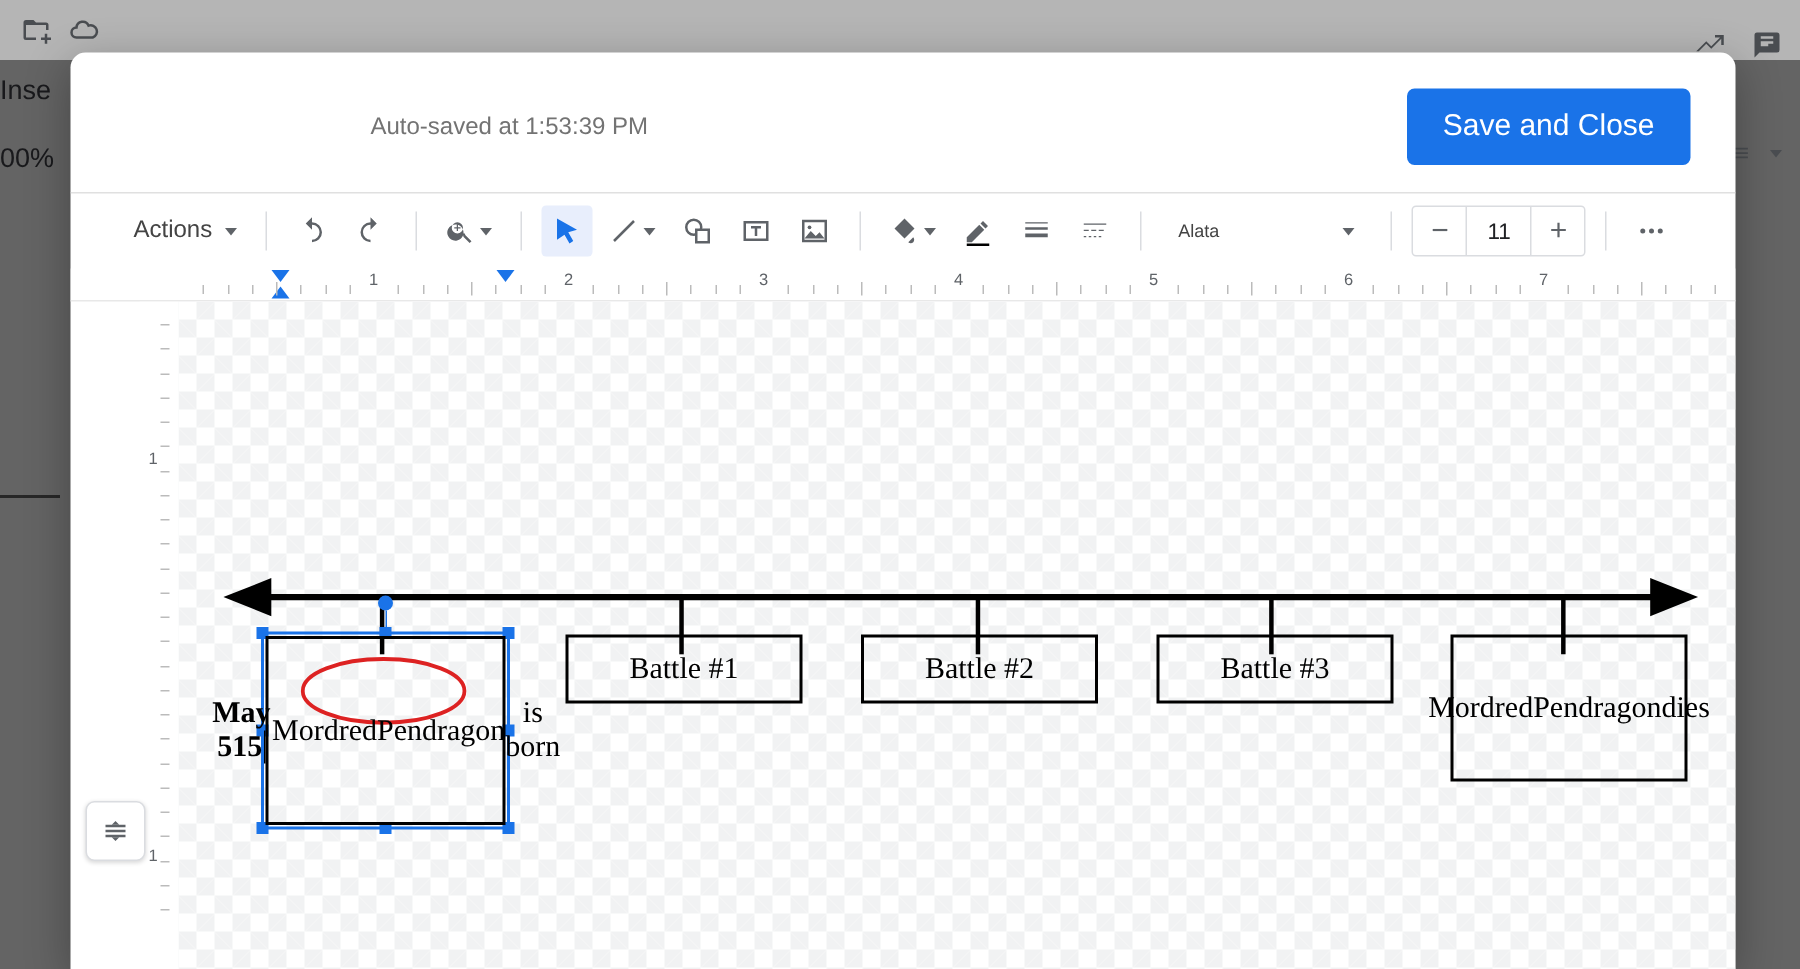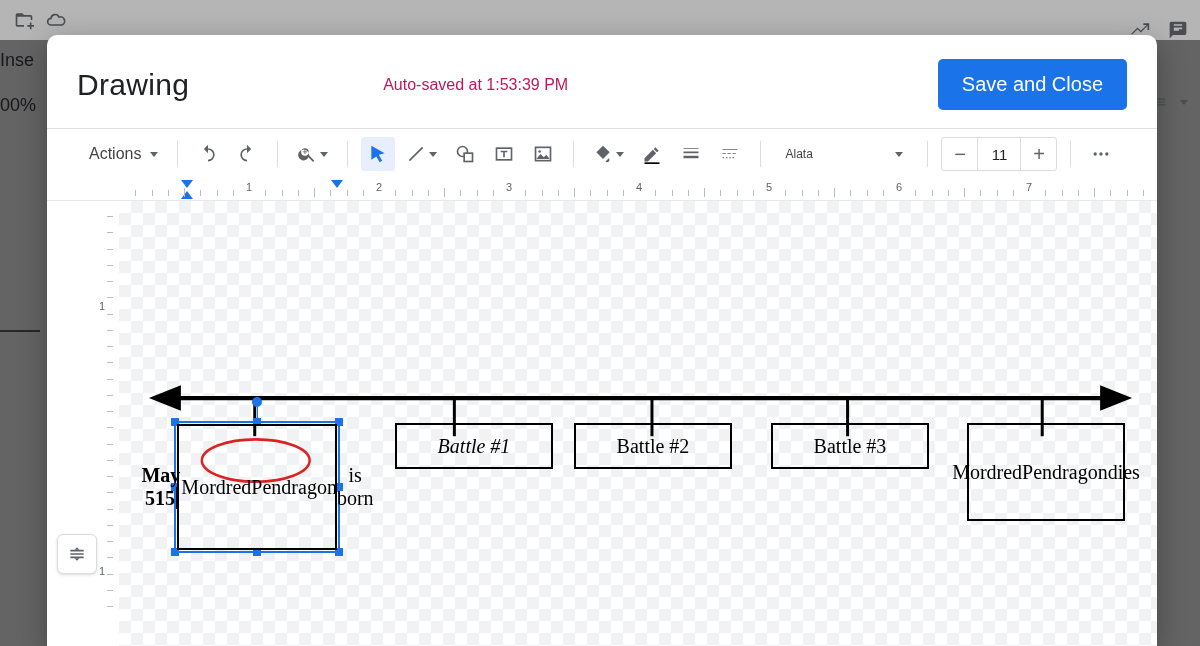--- a/index.html
+++ b/index.html
@@ -13,21 +13,21 @@
   .bg-left2 { position: absolute; left: 0; top: 95px; color: #202124; font-size: 18px; }
   .bg-line { position: absolute; left: 0; top: 330px; width: 40px; height: 2px; background: #333; }
   .bg-menu { position: absolute; right: 12px; top: 95px; display:flex; gap:8px; align-items:center; color:#5f6368;}
   
   .scrim { position: absolute; inset: 0; background: rgba(0,0,0,0.22); }
 
   
   .dialog { position: absolute; left: 47px; top: 35px; right: 43px; bottom: 0; background: #fff; border-radius: 10px 10px 0 0; box-shadow: 0 8px 30px rgba(0,0,0,.3); display: flex; flex-direction: column; overflow: hidden; }
   .dlg-header { display: flex; align-items: center; padding: 24px 30px 18px 30px; gap: 24px; }
   .dlg-title { font-size: 30px; color: #202124; font-weight: 400; flex: 0 0 auto; letter-spacing: 0.3px;}
-  .dlg-status { flex: 1 1 auto; text-align: left; padding-left: 170px; color: #be185d; font-size: 16px; }
+  .dlg-status { flex: 1 1 auto; text-align: left; padding-left: 170px; color: #737373; font-size: 16px; }
   .dlg-save { background: #1a73e8; color: #fff; border: none; border-radius: 5px; padding: 14px 24px; font-size: 20px; font-weight: 500; cursor: pointer; }
   .divider { height: 1px; background: #e0e0e0; }
 
   
   .toolbar { display: flex; align-items: center; padding: 8px 30px; gap: 5px; color: #444; }
   .tb-btn { display: inline-flex; align-items: center; justify-content: center; height: 34px; min-width: 34px; padding: 0 6px; border-radius: 3px; cursor: pointer; }
   .tb-btn svg { width: 20px; height: 20px; fill: #5f6368; }
   .tb-btn.selected { background: #e8eefc; }
   .tb-btn.selected svg { fill: #1a73e8; }
   .tb-sep { width: 1px; height: 26px; background: #dadce0; margin: 0 8px; }
@@ -109,21 +109,20 @@
     <svg width="18" height="14" viewBox="0 0 24 24" fill="#5f6368">
         <path d="M3 6h18v2H3zm0 5h18v2H3zm0 5h18v2H3z"></path>
       </svg>
     <span class="caret"></span>
   </div>
 
   <div class="scrim"></div>
 
   <div class="dialog">
     <div class="dlg-header">
-      <div class="dlg-title">Drawing</div>
       <div class="dlg-status">Auto-saved at 1:53:39 PM</div>
       <button class="dlg-save">Save and Close</button>
     </div>
     <div class="divider"></div>
 
     <div class="toolbar">
       <div class="tb-btn">
         <span class="tb-text">Actions</span>
         <span class="caret"></span>
       </div>
@@ -350,21 +349,21 @@
           <div class="handle" style="right:-5px;top:50%;transform:translateY(-50%);"></div>
           <div class="rot"></div>
         </div>
         <div class="tbox editbox" style="left:58px; top:223px; width:160px; height:126px; border:2px solid #000;background:rgba(255,255,255,0);">
           <span class="titlewrap"><span class="title" style="font-weight:bold;">May 515</span></span>
           <span>Mordred</span>
           <span>Pendragon</span>
           <span>is born</span>
         </div>
 
-        <div class="tbox" style="left:276px; top:222px; width:158px; height:46px;font-style:italic;">
+        <div class="tbox" style="left:258px; top:222px; width:158px; height:46px;">
           <span>Battle #1</span>
         </div>
         <div class="tbox" style="left:455px; top:222px; width:158px; height:46px;">
           <span>Battle #2</span>
         </div>
         <div class="tbox" style="left:652px; top:222px; width:158px; height:46px;">
           <span>Battle #3</span>
         </div>
         <div class="tbox" style="left:848px; top:222px; width:158px; height:98px;">
           <span>Mordred</span>

